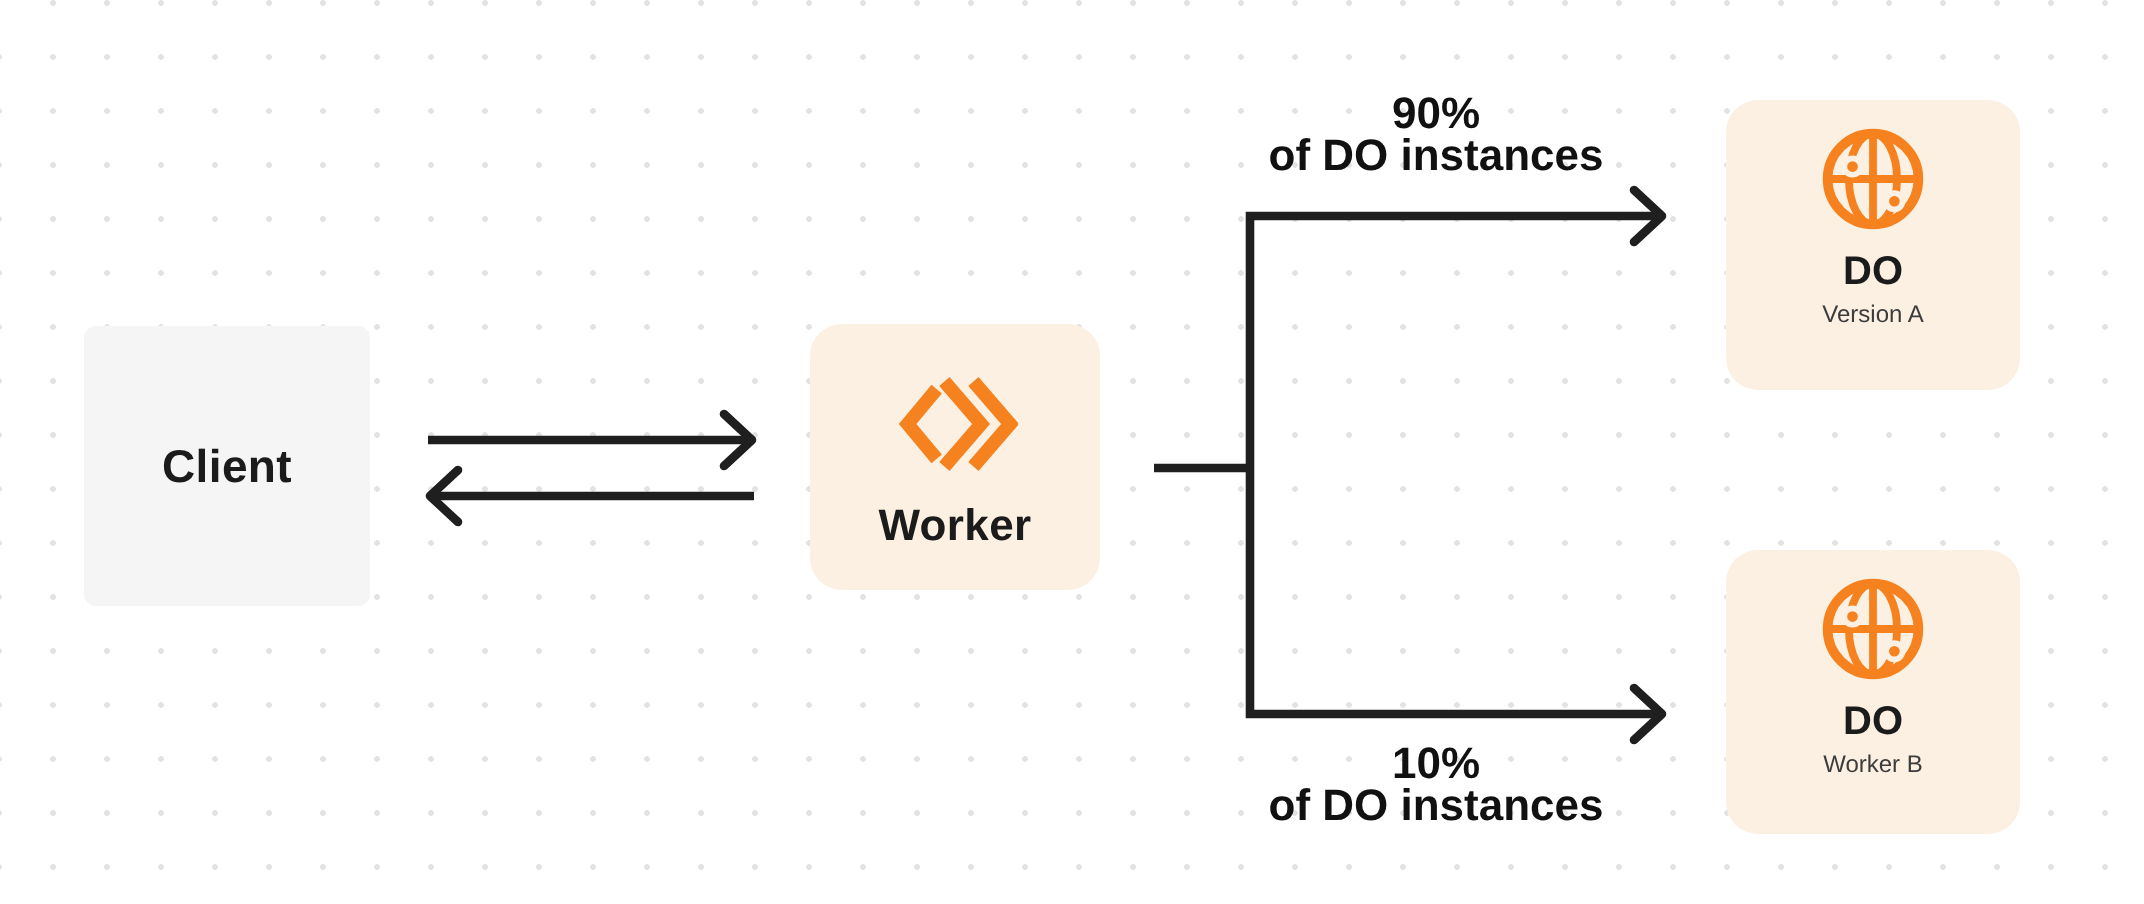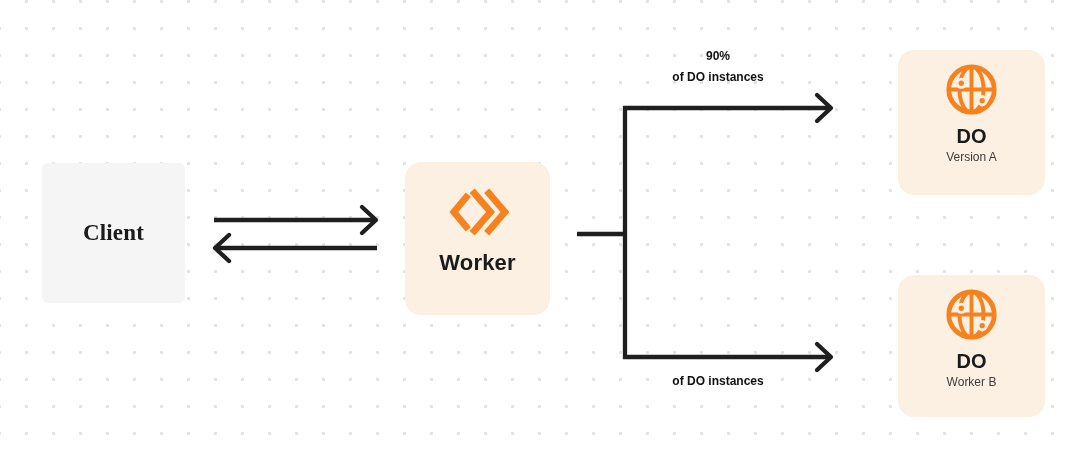--- a/index.html
+++ b/index.html
@@ -35,45 +35,45 @@
     box-sizing:border-box;
   }
   .node-title{
     font-weight:700;color:var(--text-dark);
     letter-spacing:.2px;
   }
   .client{
     left:42px;top:163px;width:143px;height:140px;
     background:var(--box-gray);border-radius:6px;
   }
-  .client .node-title{font-size:23px;font-family:Liberation Serif, serif;}
+  .client .node-title{font-size:23px;}
   .worker{
-    left:405px;top:162px;width:145px;height:153px;
+    left:405px;top:162px;width:145px;height:133px;
     background:var(--box-cream);border-radius:16px;
     justify-content:flex-start;padding-top:21px;
   }
   .worker .node-title{font-size:22px;margin-top:9px;}
   .worker-icon{width:62px;height:58px;display:block;}
   .worker-icon path{stroke:var(--accent-orange);stroke-width:7;fill:none;}
   .do-node{
     left:863px;width:147px;
     background:var(--box-cream);border-radius:16px;
-    justify-content:flex-start;padding-top:11px;margin-left:35px;
+    justify-content:flex-start;padding-top:11px;
   }
   .do-a{top:50px;height:145px;}
   .do-b{top:275px;height:142px;}
   .globe-icon{width:57px;height:57px;display:block;}
   .globe-icon .g-stroke{stroke:var(--accent-orange);fill:none;}
   .globe-icon .g-dot{fill:var(--accent-orange);stroke:var(--box-cream);stroke-width:3.2;}
   .do-title{font-size:20px;font-weight:700;color:var(--text-dark);margin-top:7px;line-height:1.1;}
   .do-sub{font-size:12px;font-weight:400;color:var(--text-sub);margin-top:3px;line-height:1.2;}
   .split-label{
     position:absolute;left:718px;transform:translateX(-50%);
     text-align:center;color:#111;
-    font-size:12px;font-weight:700;line-height:21px;
+    font-size:22px;font-weight:700;line-height:21px;
     white-space:nowrap;
   }
   .split-label.top{top:46px;}
   .split-label.bottom{top:371px;}
 </style>
 </head>
 <body>
 
 <div class="canvas">
 
@@ -104,20 +104,21 @@
     </svg>
     <span class="node-title">Worker</span>
   </div>
 
   <div class="split-label top">
     <div>90%</div>
     <div>of DO instances</div>
   </div>
 
   <div class="split-label bottom">
+    <div>10%</div>
     <div>of DO instances</div>
   </div>
 
   <div class="node do-node do-a">
     <svg class="globe-icon" viewBox="0 0 64 64" xmlns="http://www.w3.org/2000/svg">
       <circle class="g-stroke" cx="32" cy="32" r="25.5" stroke-width="5.4"></circle>
       <ellipse class="g-stroke" cx="32" cy="32" rx="13.5" ry="25.5" stroke-width="4.4"></ellipse>
       <line class="g-stroke" x1="32" y1="7" x2="32" y2="57" stroke-width="4.4"></line>
       <line class="g-stroke" x1="7" y1="32" x2="57" y2="32" stroke-width="4.4"></line>
       <circle class="g-dot" cx="20.5" cy="25" r="4.6"></circle>

